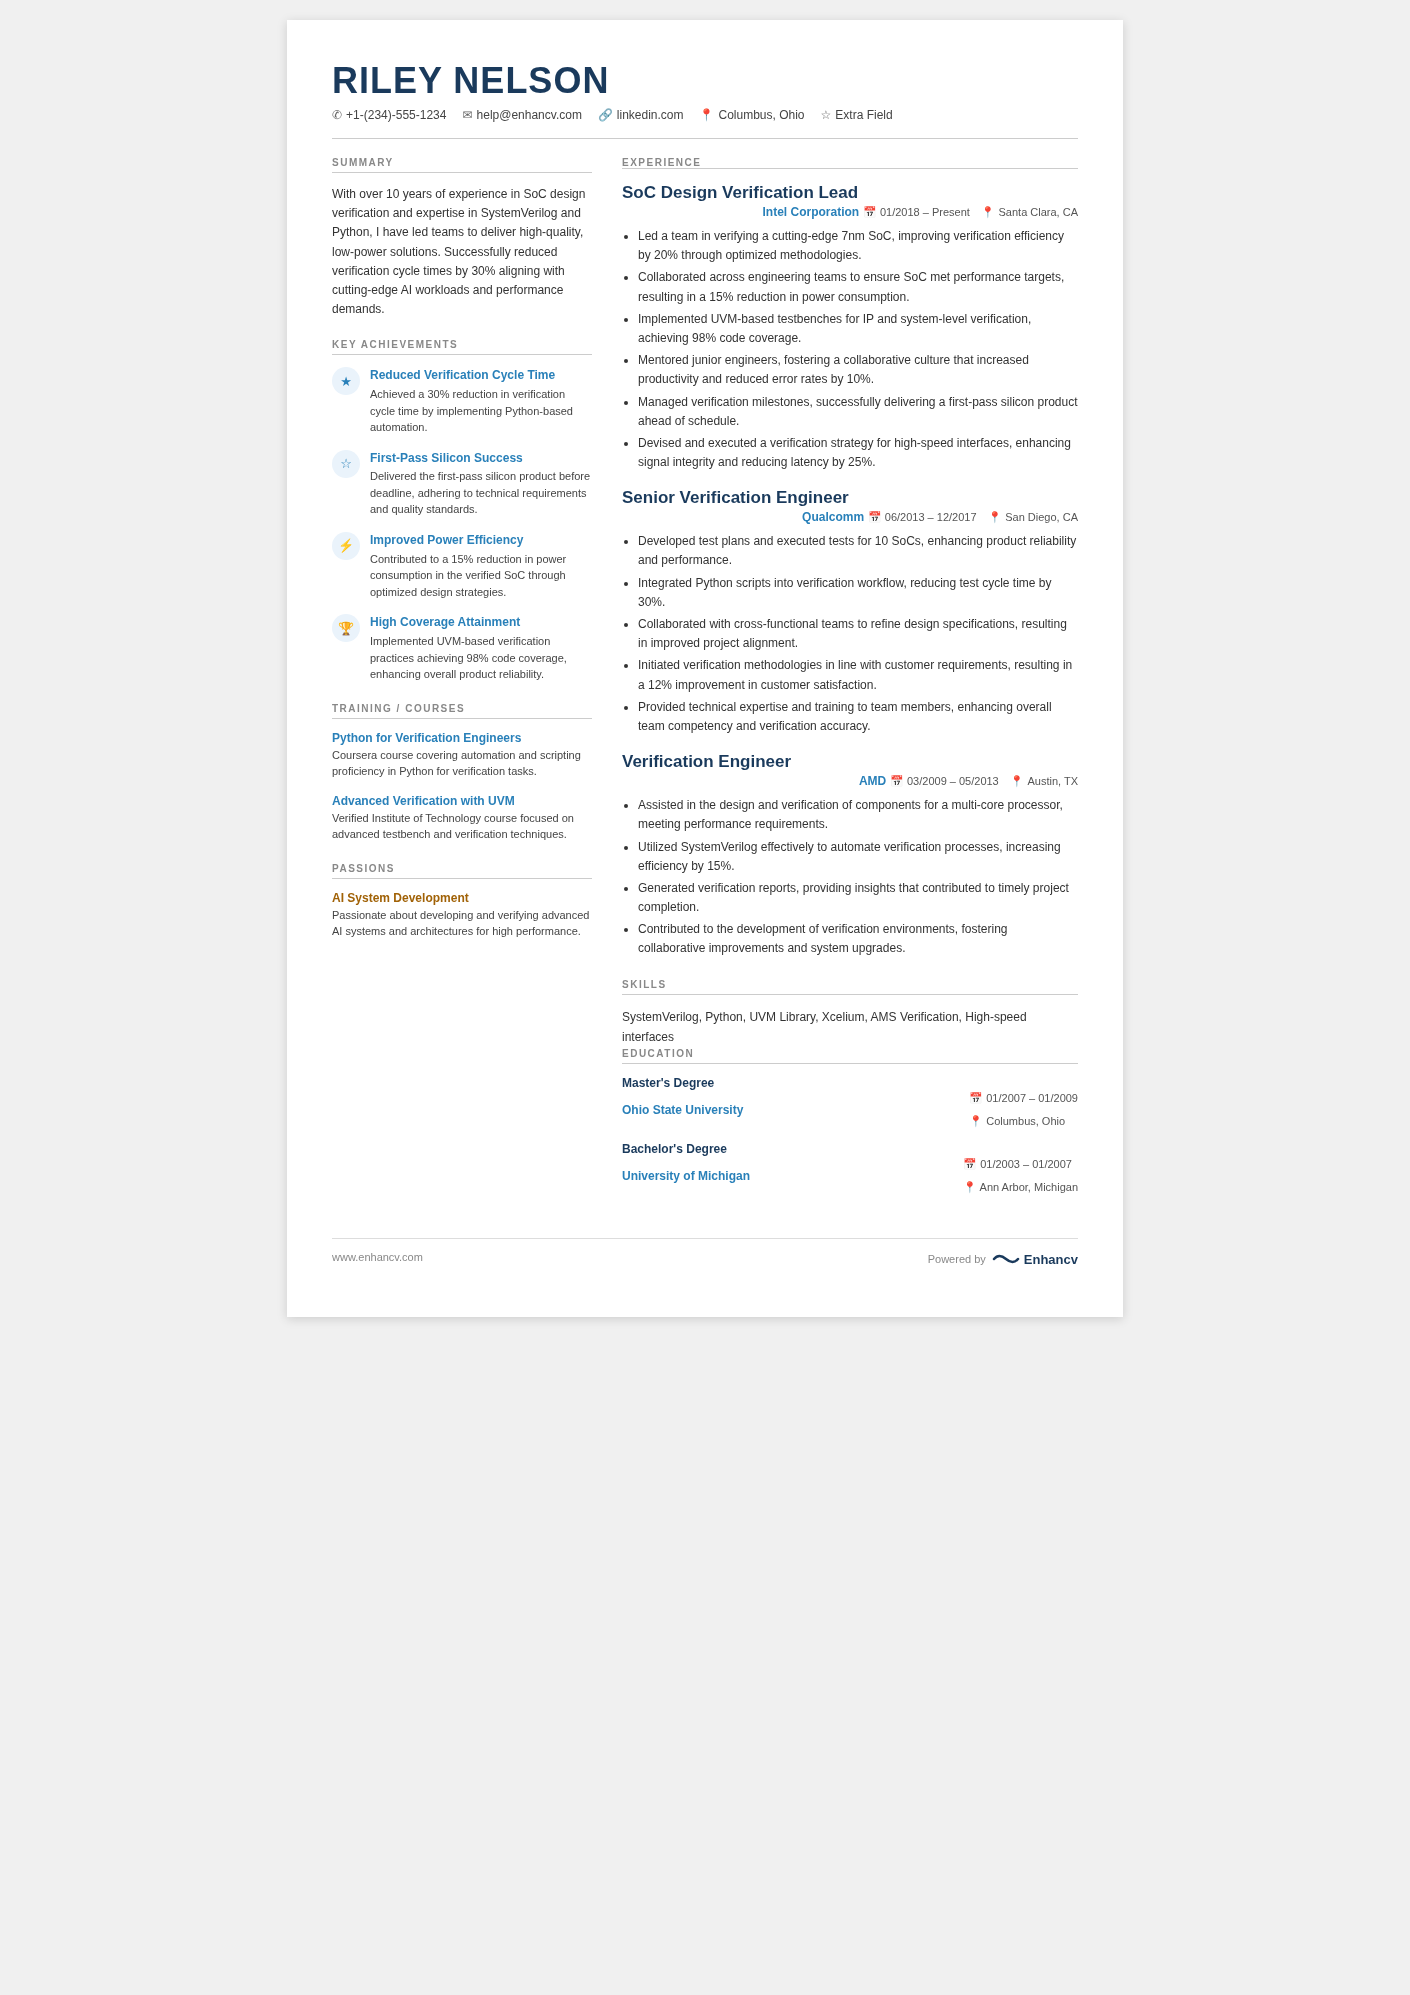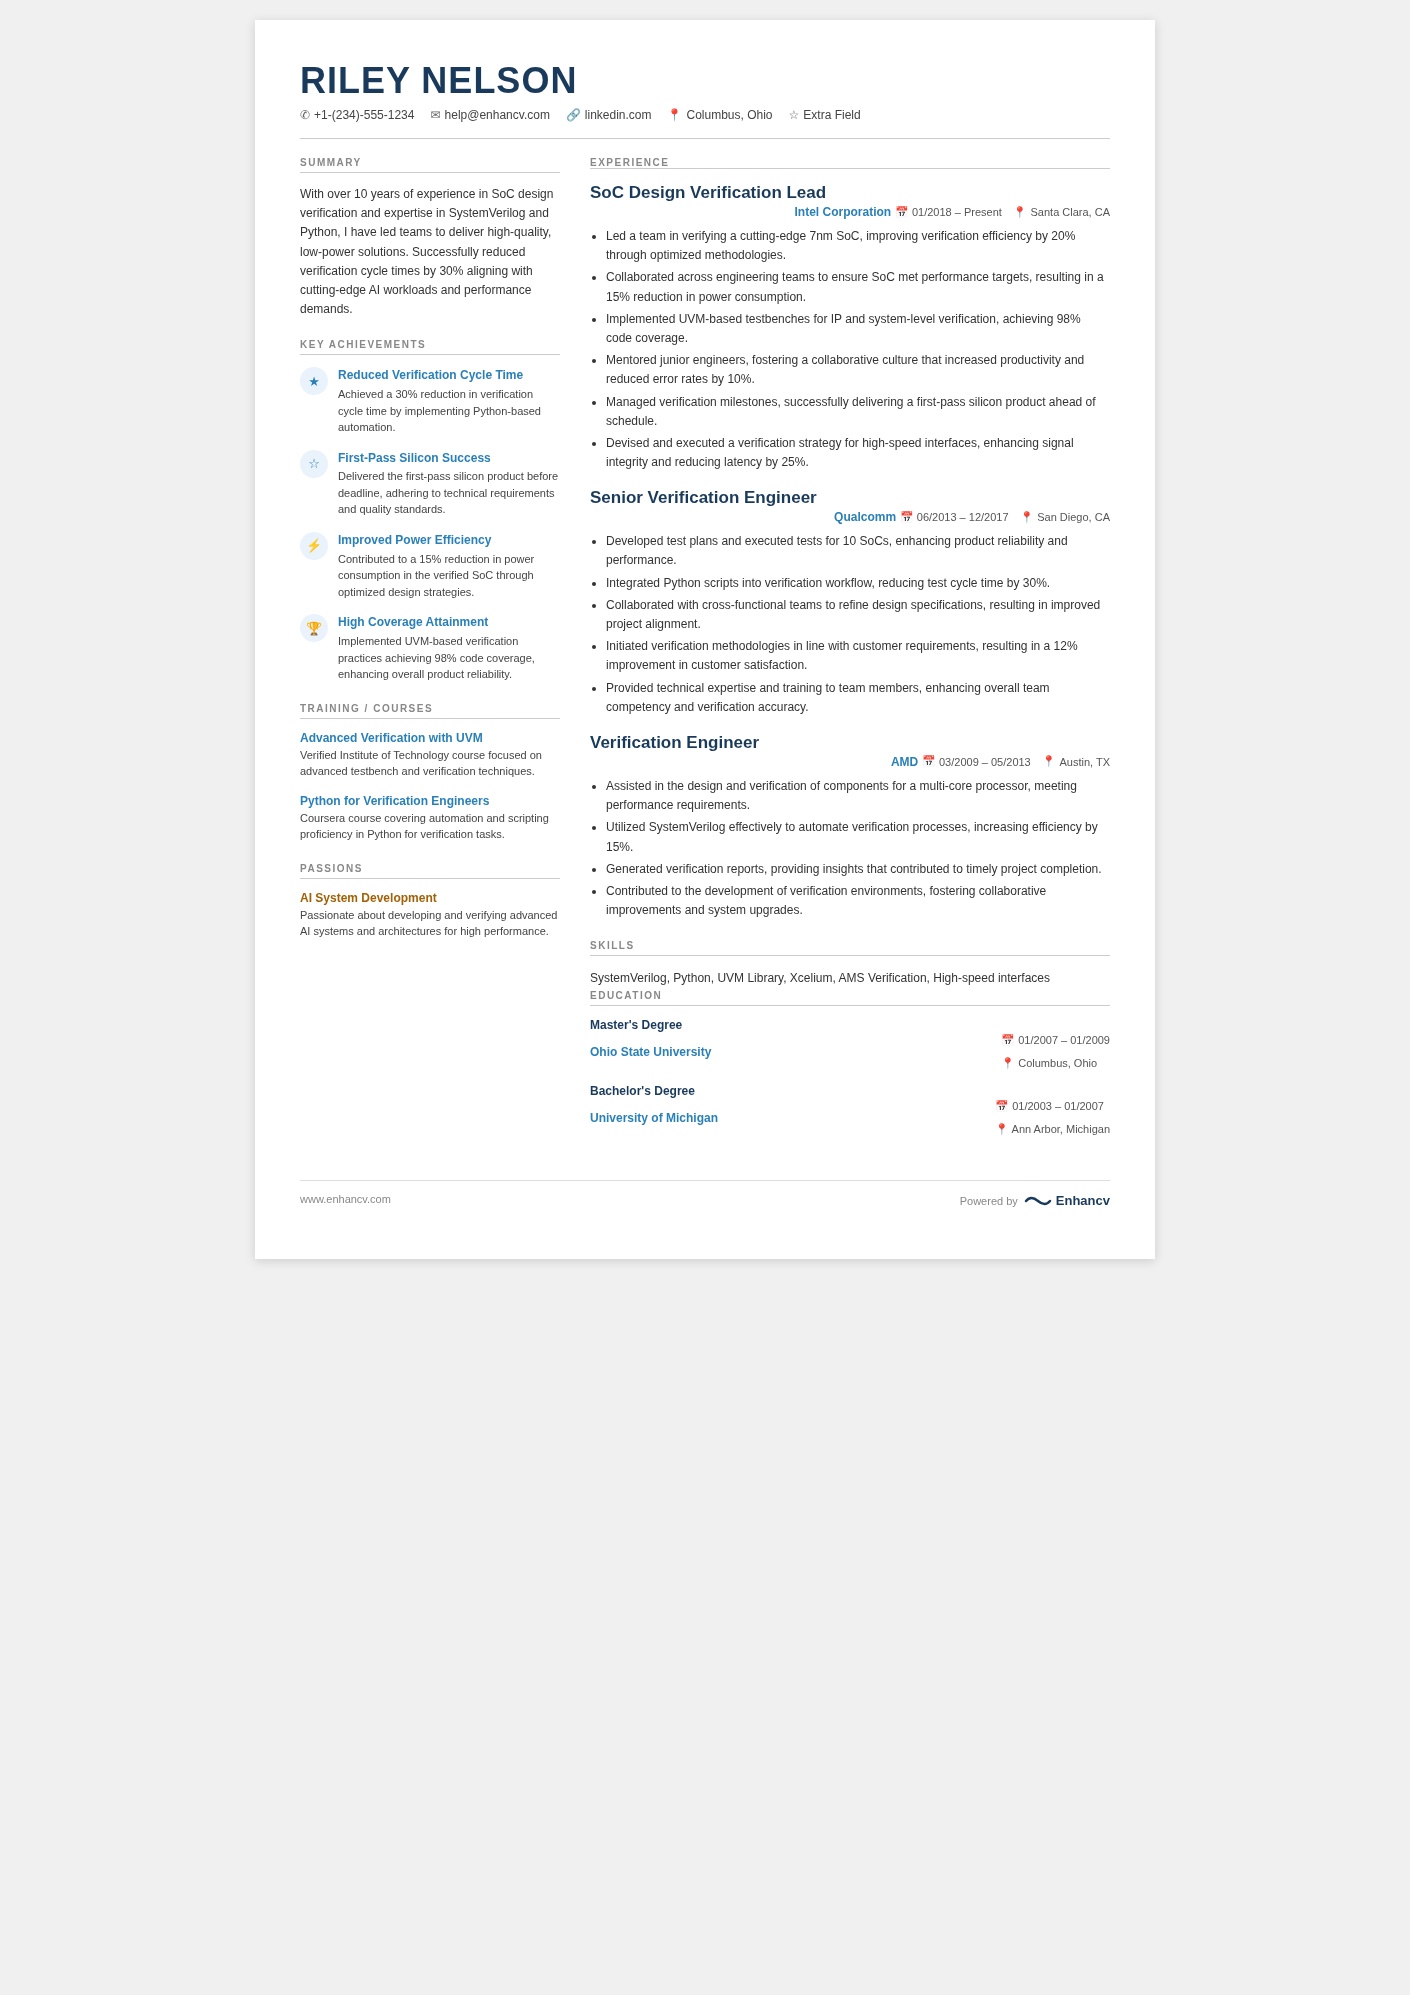--- a/index.html
+++ b/index.html
@@ -5,21 +5,21 @@
     * { margin: 0; padding: 0; box-sizing: border-box; }
     body {
       font-family: 'Arial', sans-serif;
       background: #f0f0f0;
       display: flex;
       justify-content: center;
       align-items: flex-start;
       padding: 20px;
     }
     .resume-page {
-      width: 900px;
+      width: 836px;
       background: #fff;
       padding: 40px 45px 50px 45px;
       box-shadow: 0 2px 10px rgba(0,0,0,0.15);
       position: relative;
     }
     
     .header-name {
       font-size: 36px;
       font-weight: 900;
       color: #1a3a5c;
@@ -326,27 +326,27 @@
         <div class="achievement-icon">🏆</div>
         <div class="achievement-content">
           <div class="achievement-title">High Coverage Attainment</div>
           <div class="achievement-desc">Implemented UVM-based verification practices achieving 98% code coverage, enhancing overall product reliability.</div>
         </div>
       </div>
 
       <div class="section-title">TRAINING / COURSES</div>
 
       <div class="training-item">
+        <div class="training-title">Python for Verification Engineers</div>
+        <div class="training-desc">Coursera course covering automation and scripting proficiency in Python for verification tasks.</div>
+      </div>
+
+      <div class="training-item">
         <div class="training-title">Advanced Verification with UVM</div>
         <div class="training-desc">Verified Institute of Technology course focused on advanced testbench and verification techniques.</div>
-      </div>
-
-      <div class="training-item">
-        <div class="training-title">Python for Verification Engineers</div>
-        <div class="training-desc">Coursera course covering automation and scripting proficiency in Python for verification tasks.</div>
       </div>
 
       <div class="section-title">PASSIONS</div>
 
       <div class="passion-item">
         <div class="passion-title">AI System Development</div>
         <div class="passion-desc">Passionate about developing and verifying advanced AI systems and architectures for high performance.</div>
       </div>
     </div>
 

